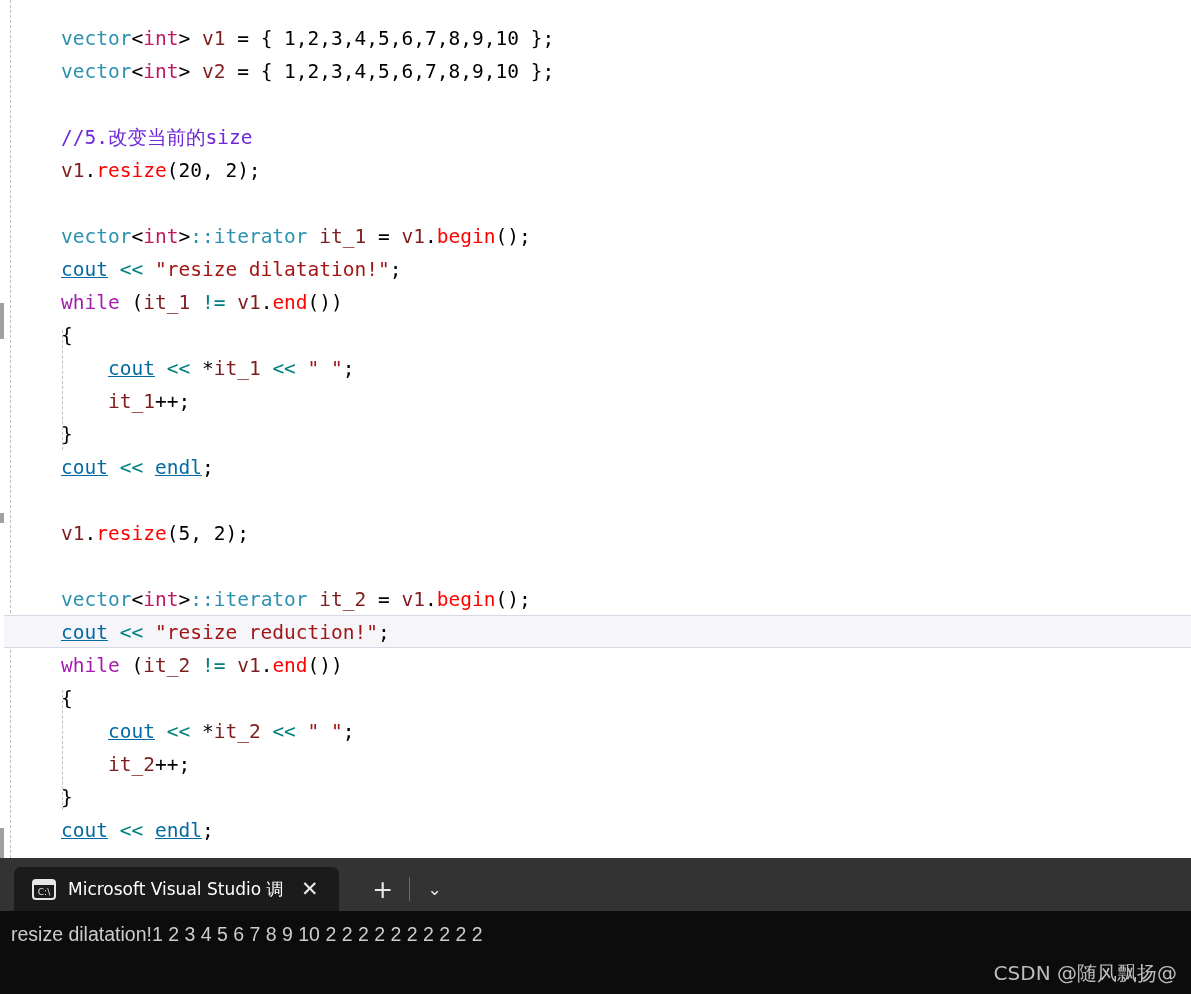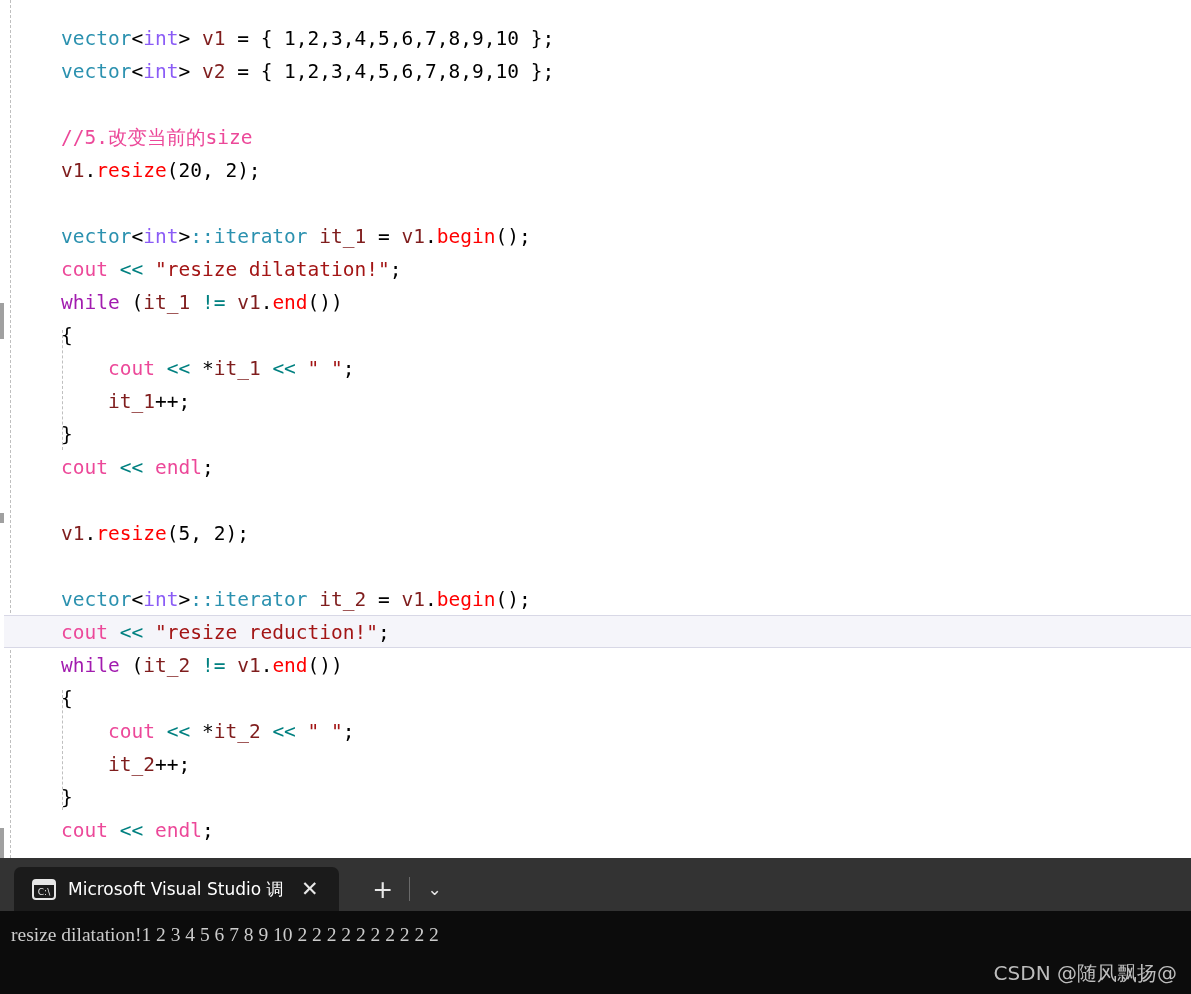--- a/index.html
+++ b/index.html
@@ -71,28 +71,28 @@
     color: #000000;
     letter-spacing: 0px;
   }
   #code .ln {
     display: block;
     height: 33px;
   }
 
   
   .t-type   { color: #2B91AF; }
-  .t-kwblue { color: #8b5cf6; }
+  .t-kwblue { color: #be185d; }
   .t-kw     { color: #a21caf; }
   .t-str    { color: #A31515; }
-  .t-com    { color: #ec4899; }
+  .t-com    { color: #6d28d9; }
   .t-fn     { color: #FF0000; }
   .t-var    { color: #7f1d1d; }
   .t-op     { color: #008080; }
-  .t-obj    { color: #ec4899; }
+  .t-obj    { color: #0369a1; text-decoration: underline; }
   .t-pun    { color: #000000; }
 
   
   #terminal {
     position: absolute;
     left: 0;
     top: 858px;
     width: 1191px;
     height: 136px;
     background: #0c0c0c;
@@ -175,21 +175,21 @@
   .btn-chev { font-size: 17px; width: 46px; }
 
   #console {
     position: absolute;
     left: 0;
     top: 53px;
     width: 1191px;
     height: 83px;
     background: #0c0c0c;
     color: #cccccc;
-    font-family: Liberation Serif, serif;
+    font-family: Liberation Sans, sans-serif;
     font-size: 19.5px;
     line-height: 29px;
     white-space: pre;
     padding: 9px 0 17px 11px;
     box-sizing: border-box;
   }
   #watermark {
     position: absolute;
     right: 14px;
     bottom: 7px;

